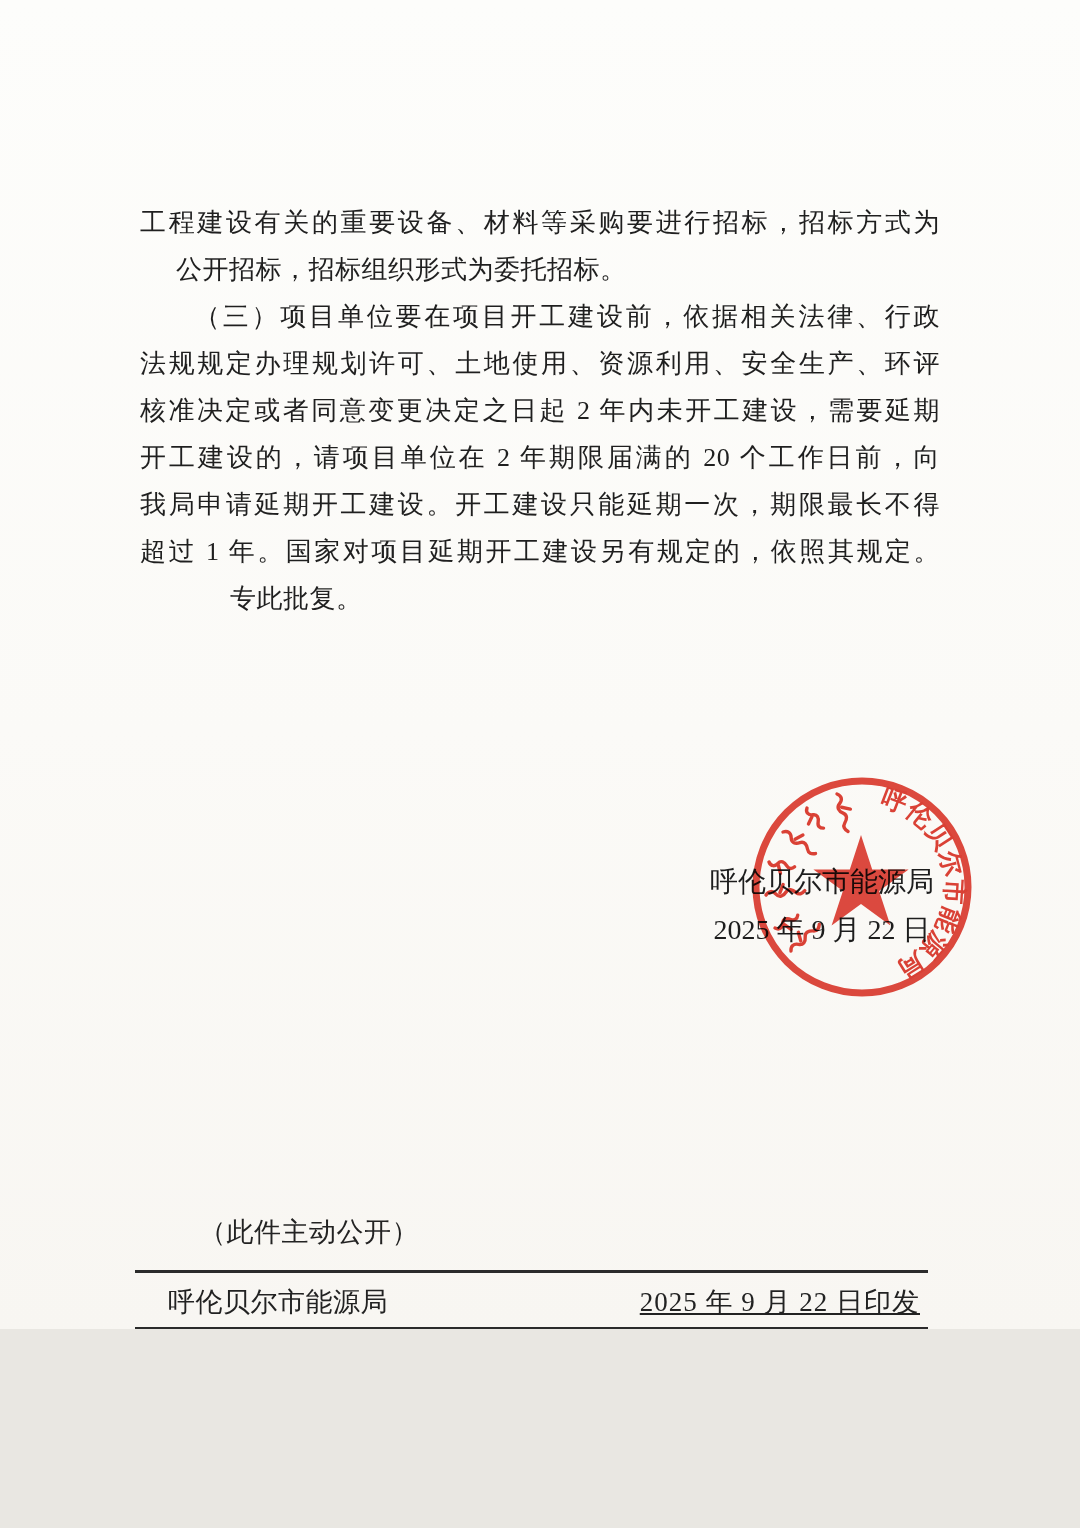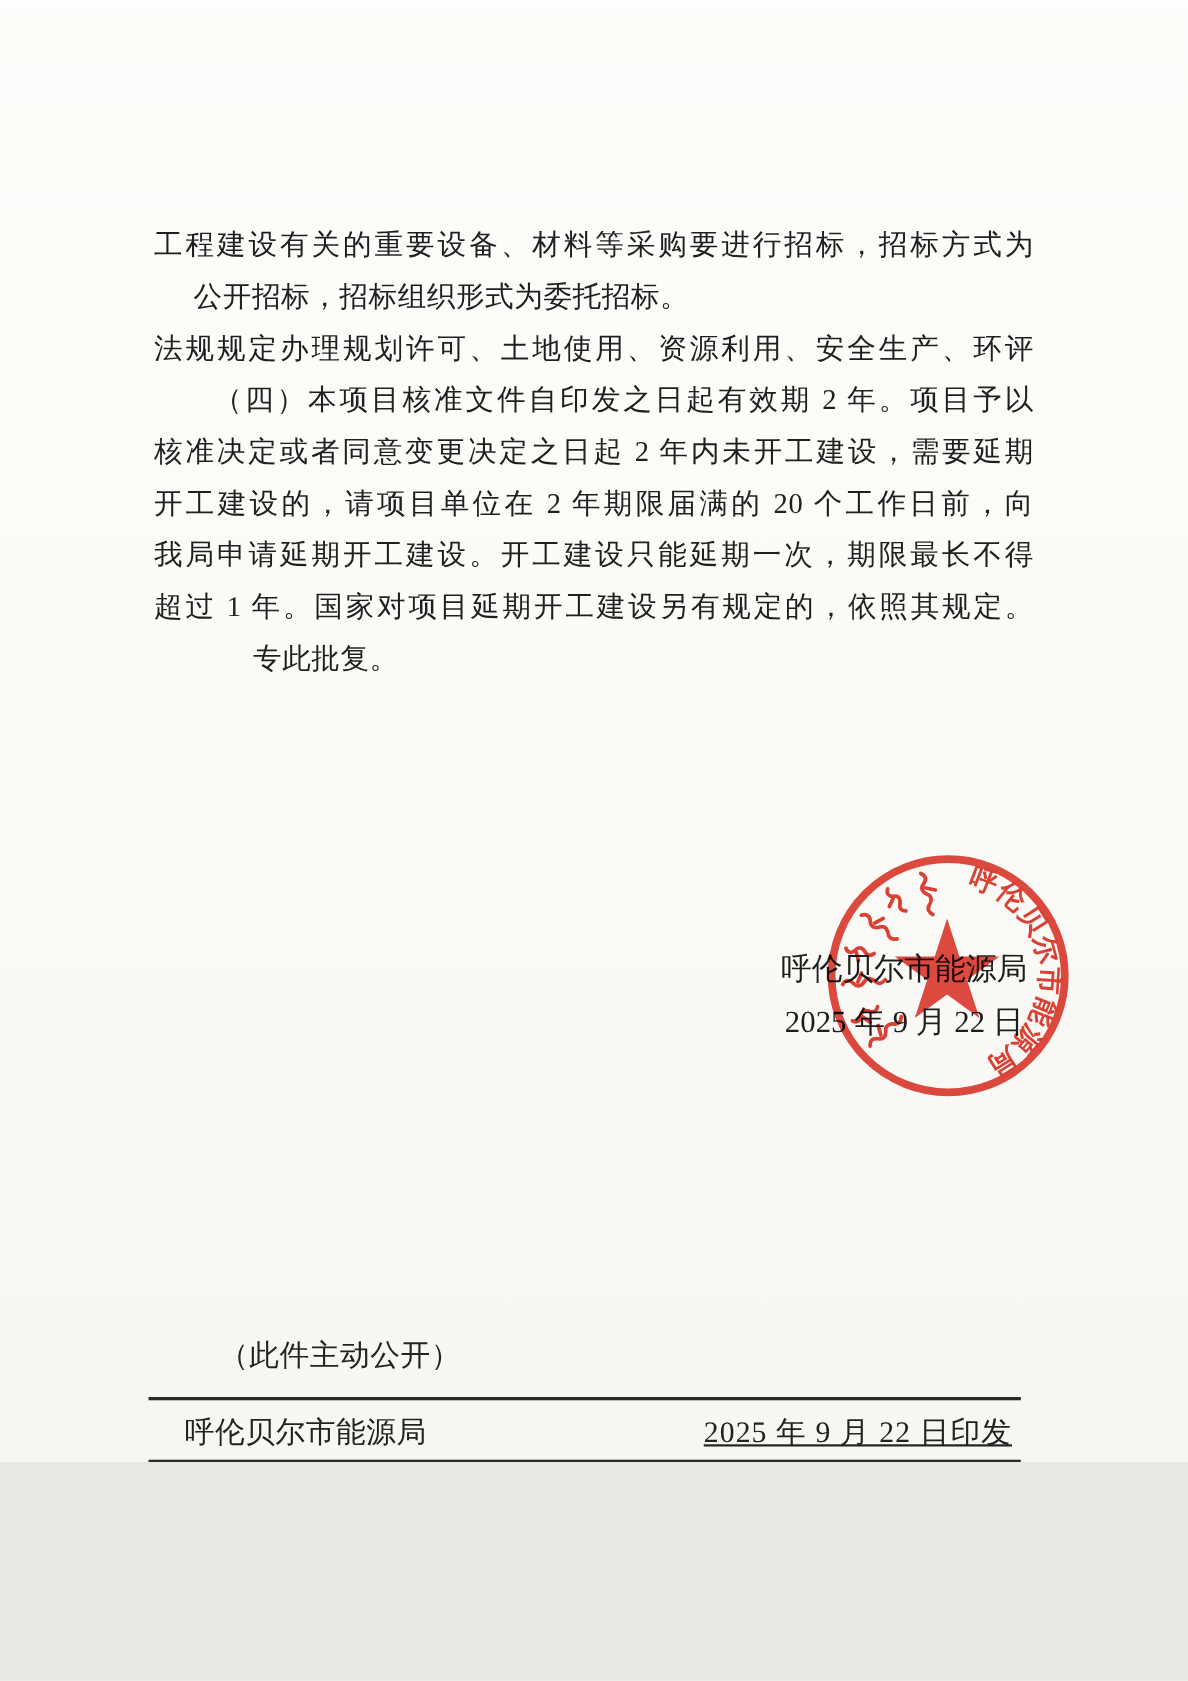--- a/index.html
+++ b/index.html
@@ -61,22 +61,22 @@
   }
 </style>
 </head>
 <body>
 
 <div class="page">
 
   <div class="body-text">
     <div class="line">工程建设有关的重要设备、材料等采购要进行招标，招标方式为</div>
     <div class="line left">公开招标，招标组织形式为委托招标。</div>
+    <div class="line ind">（三）项目单位要在项目开工建设前，依据相关法律、行政</div>
     <div class="line">法规规定办理规划许可、土地使用、资源利用、安全生产、环评</div>
-    <div class="line ind">（四）本项目核准文件自印发之日起有效期 2 年。项目予以</div>
     <div class="line">核准决定或者同意变更决定之日起 2 年内未开工建设，需要延期</div>
     <div class="line">开工建设的，请项目单位在 2 年期限届满的 20 个工作日前，向</div>
     <div class="line">我局申请延期开工建设。开工建设只能延期一次，期限最长不得</div>
     <div class="line">超过 1 年。国家对项目延期开工建设另有规定的，依照其规定。</div>
     <div class="line ind left">专此批复。</div>
   </div>
 
   <div class="signature">
     <div class="sig-line">呼伦贝尔市能源局</div>
     <div class="sig-line">2025 年 9 月 22 日</div>

